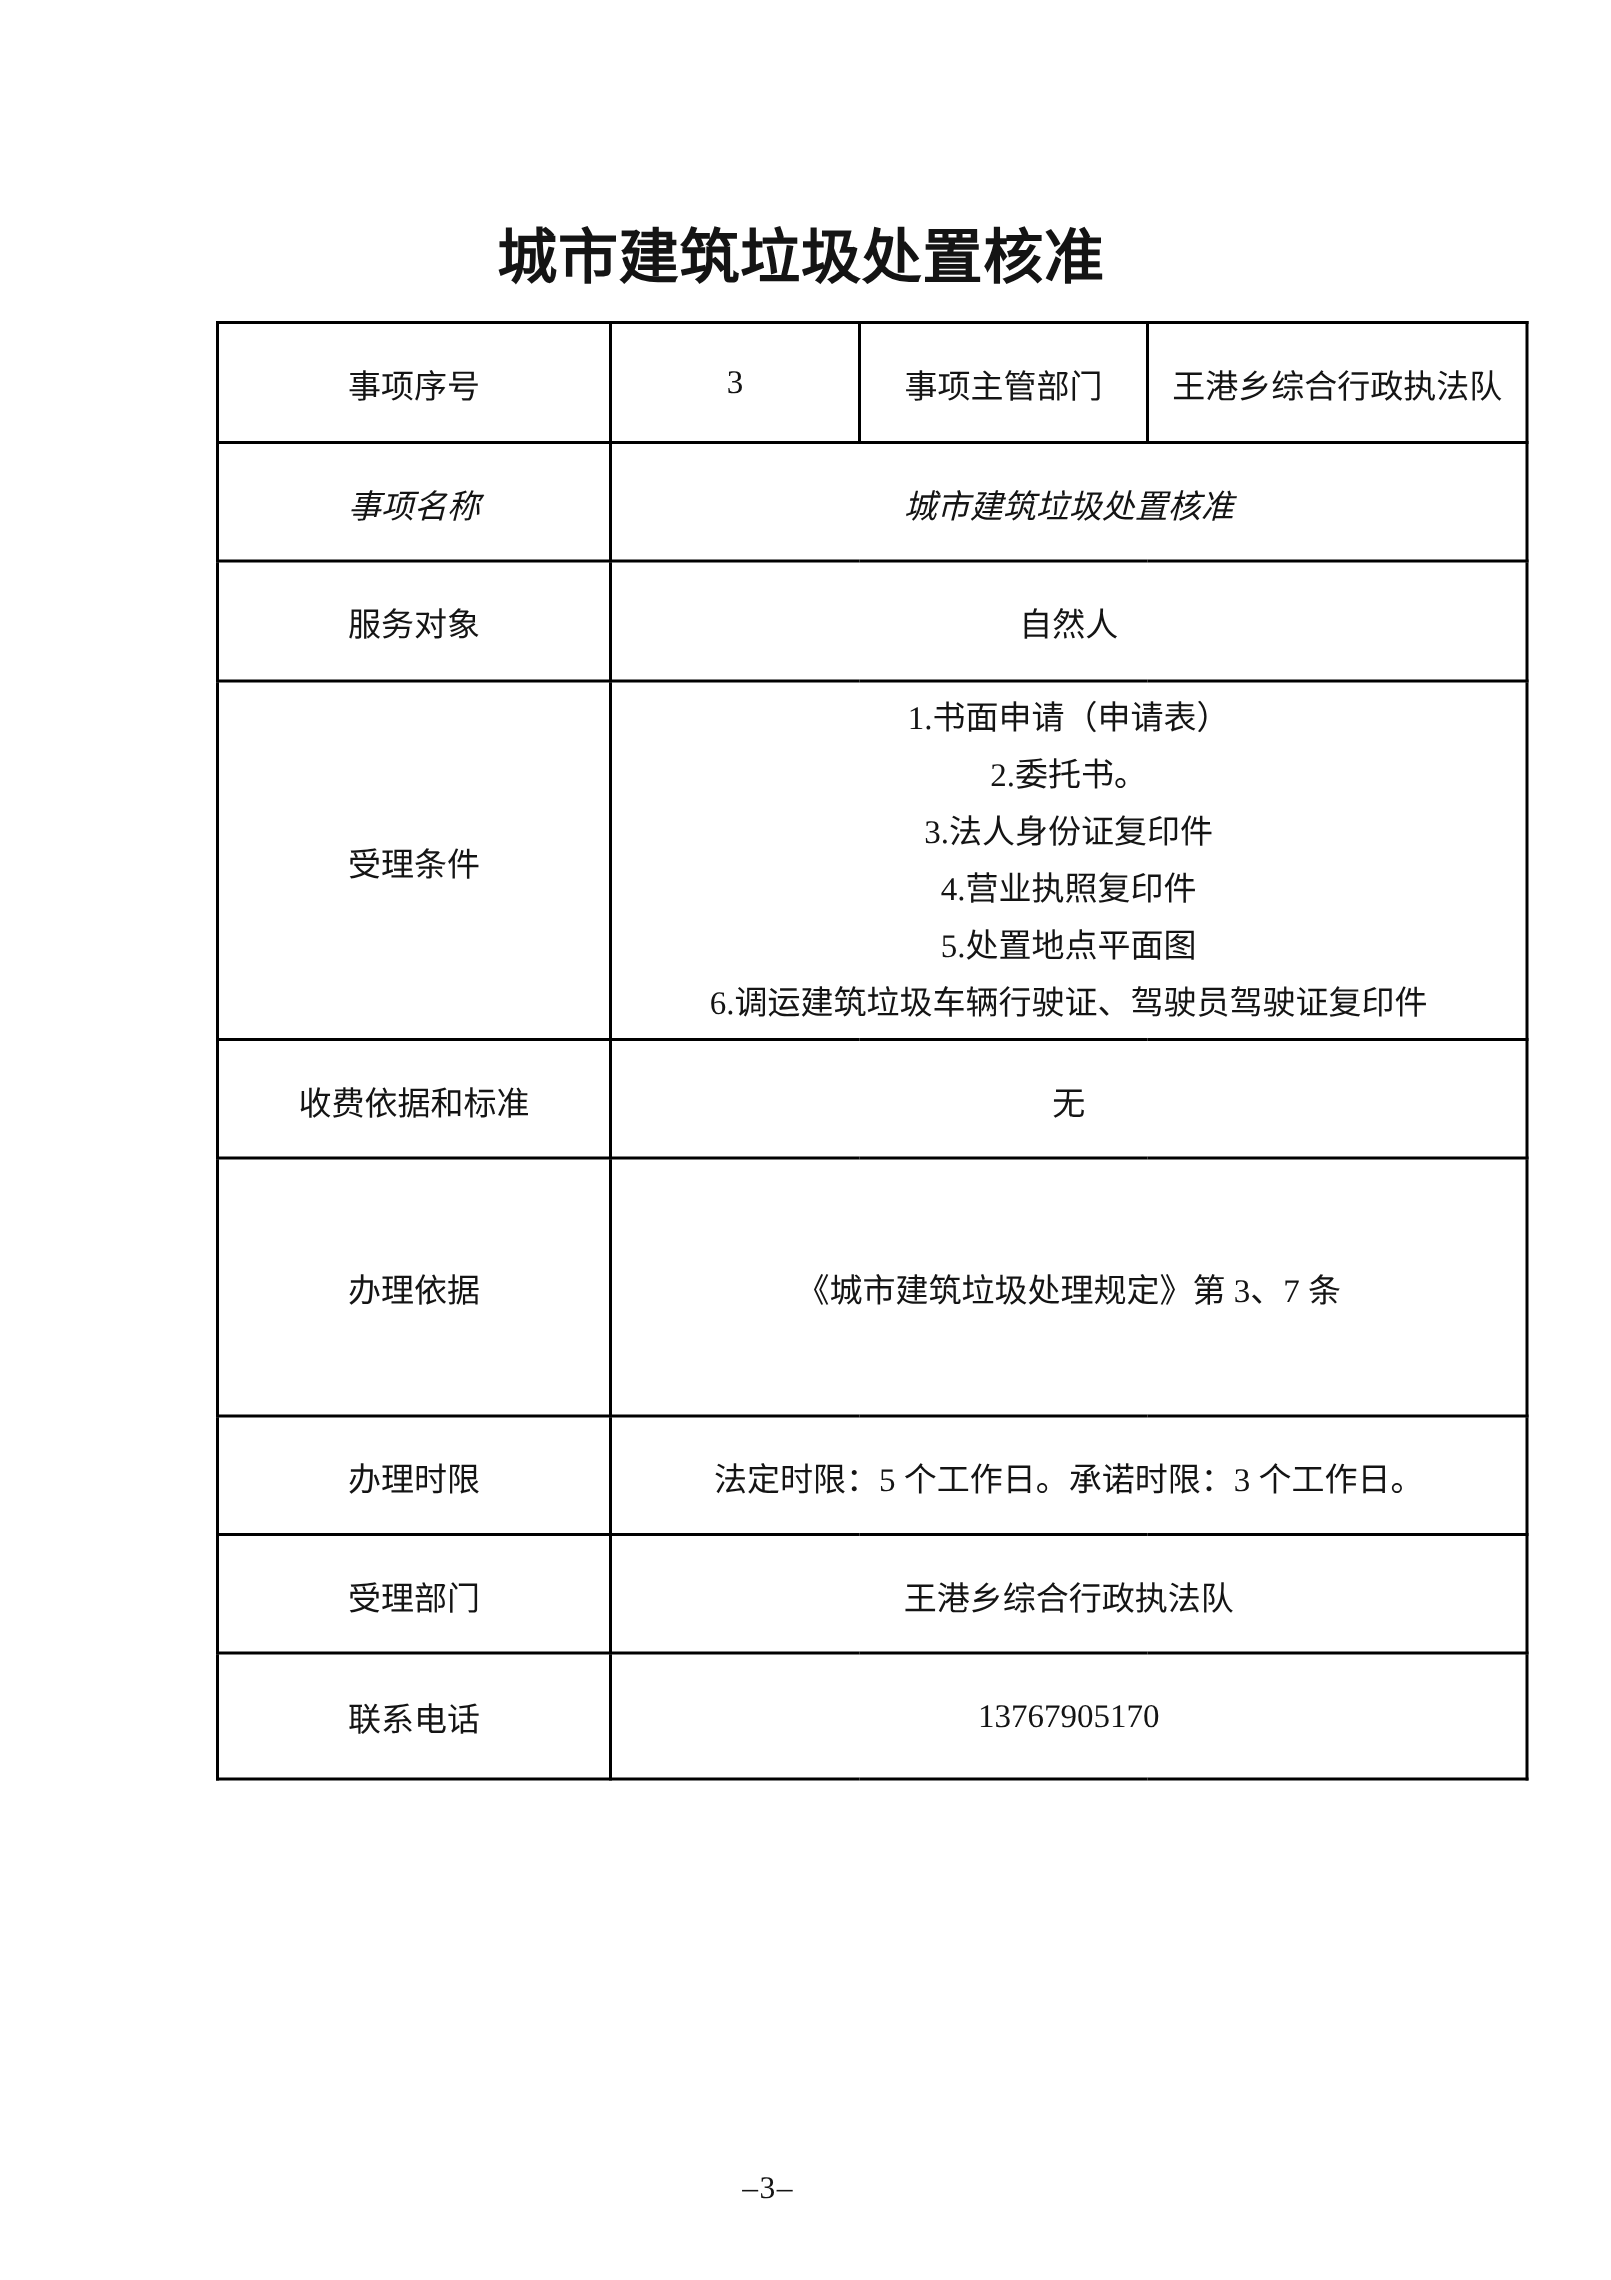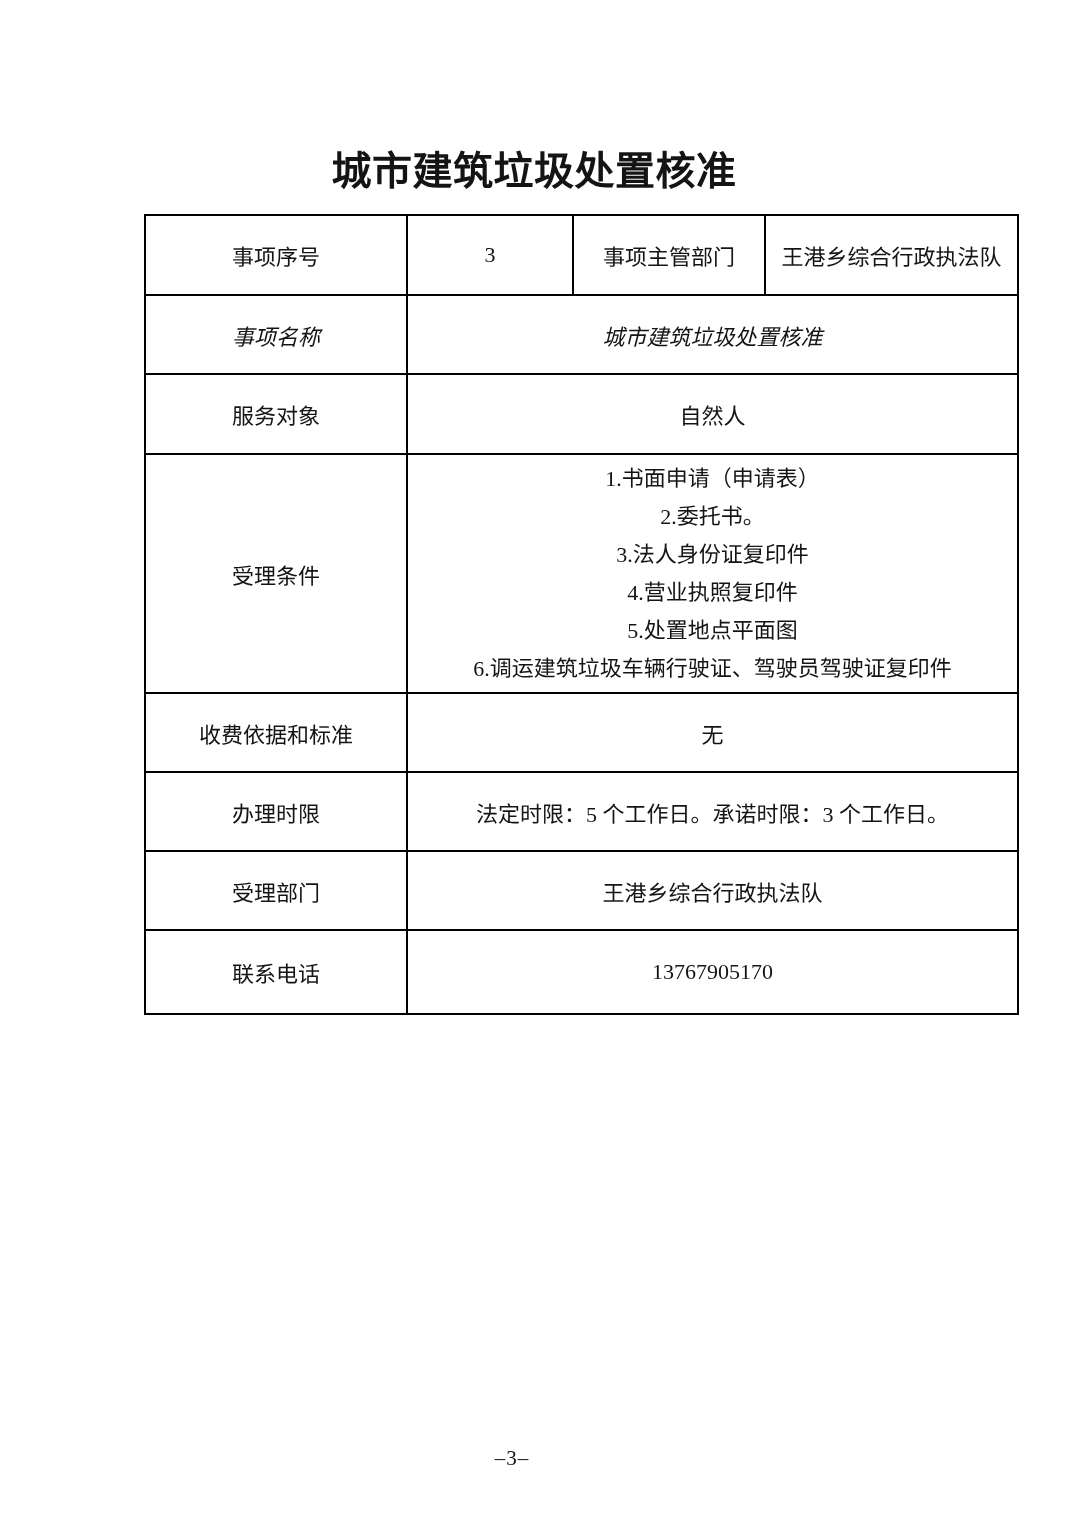--- a/index.html
+++ b/index.html
@@ -108,20 +108,24 @@
           <div class="cond-line">3.法人身份证复印件</div>
           <div class="cond-line">4.营业执照复印件</div>
           <div class="cond-line">5.处置地点平面图</div>
           <div class="cond-line">6.调运建筑垃圾车辆行驶证、驾驶员驾驶证复印件</div>
         </td>
       </tr>
       <tr class="r5">
         <td>收费依据和标准</td>
         <td colspan="3">无</td>
       </tr>
+      <tr class="r6">
+        <td>办理依据</td>
+        <td colspan="3">《城市建筑垃圾处理规定》第 3、7 条</td>
+      </tr>
       <tr class="r7">
         <td>办理时限</td>
         <td colspan="3">法定时限：5 个工作日。承诺时限：3 个工作日。</td>
       </tr>
       <tr class="r8">
         <td>受理部门</td>
         <td colspan="3">王港乡综合行政执法队</td>
       </tr>
       <tr class="r9">
         <td>联系电话</td>

